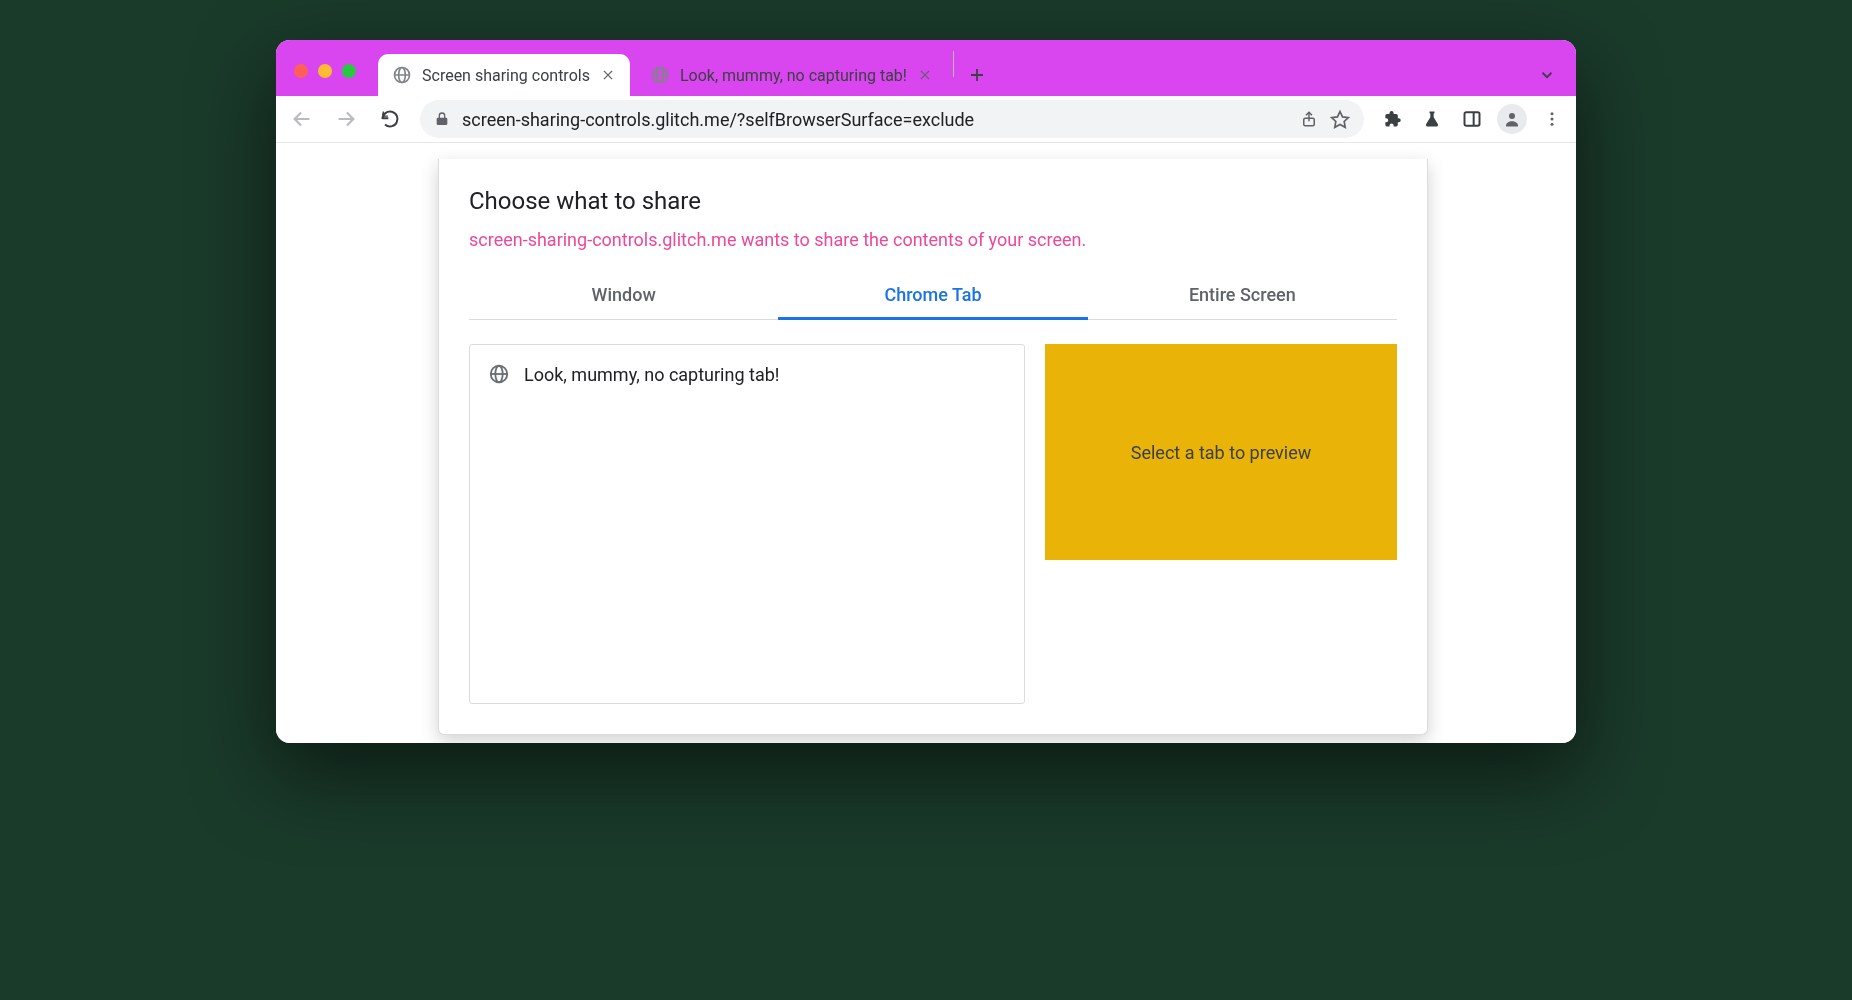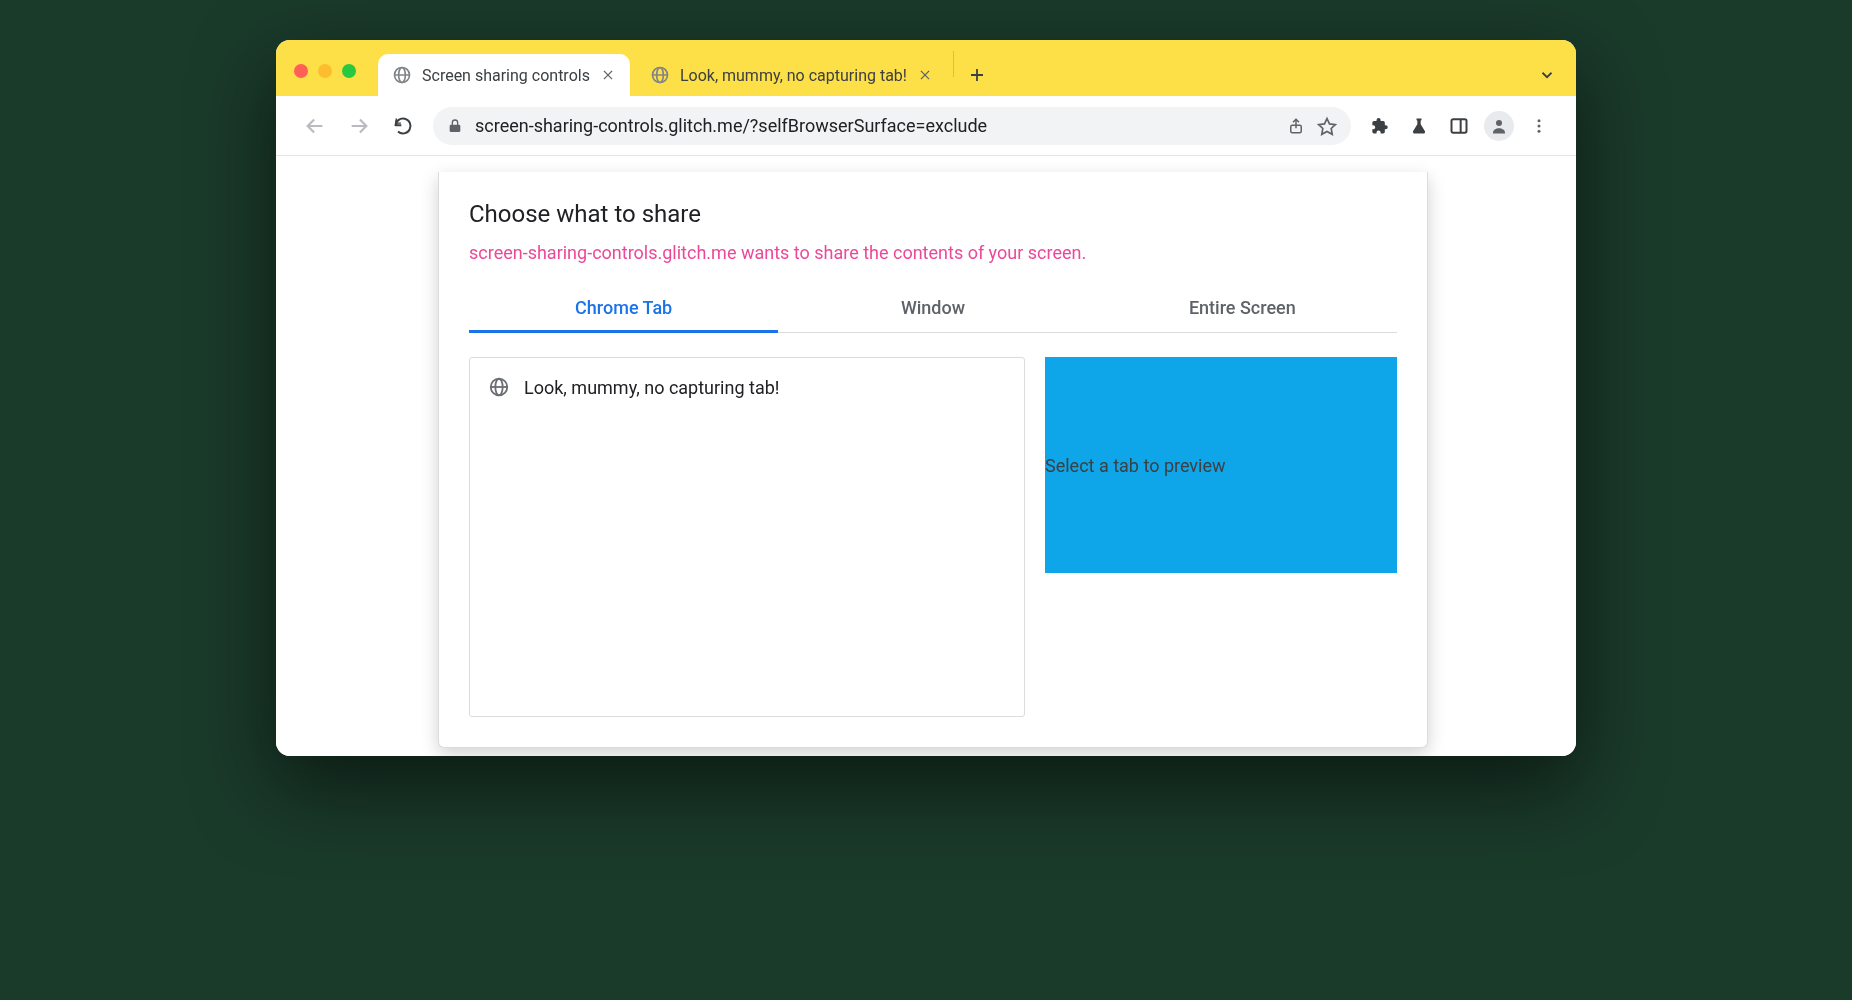--- a/index.html
+++ b/index.html
@@ -15,21 +15,21 @@
   .browser-window {
     width: 1300px;
     background: #fff;
     border-radius: 14px;
     box-shadow: 0 30px 80px rgba(0,0,0,0.55);
     overflow: hidden;
     position: relative;
   }
   
   .top-bar {
-    background: #fde047;
+    background: #d946ef;
     height: 56px;
     display: flex;
     align-items: flex-end;
     padding-left: 18px;
     padding-right: 14px;
     gap: 6px;
   }
   .traffic-lights {
     display: flex;
     gap: 10px;
@@ -79,24 +79,24 @@
     color:#3c4043; font-size:24px; margin-bottom:4px;
   }
   .top-spacer { flex:1; }
   .tabs-chevron {
     width:30px;height:30px;display:flex;align-items:center;justify-content:center;
     color:#3c4043; margin-bottom:6px;
   }
   
   .toolbar {
     background:#fff;
-    height:60px;
+    height:47px;
     display:flex;
     align-items:center;
-    padding: 0 19px;
+    padding: 0 6px;
     gap: 4px;
     border-bottom: 1px solid #e4e5e7;
   }
   .nav-btn {
     width:40px;height:40px;display:flex;align-items:center;justify-content:center;
     color:#5f6368;border-radius:50%;
   }
   .nav-btn.disabled { color:#b9bbbe; }
   .omnibox {
     flex:1;
@@ -170,23 +170,23 @@
   }
   .tab-row {
     display:flex; align-items:center; gap:14px;
     font-size:18px; color:#202124;
     padding:4px 0;
   }
   .preview-pane {
     flex:1;
   }
   .preview-box {
-    background:#0ea5e9;
+    background:#eab308;
     height:216px;
-    display:flex;align-items:center;justify-content:flex-start;
+    display:flex;align-items:center;justify-content:center;
     font-size:18px;color:#3c4043;
   }
   svg { display:block; }
 </style>
 </head>
 <body>
 
 <div class="browser-window">
 
   <div class="top-bar">
@@ -323,22 +323,22 @@
         </svg>
     </div>
   </div>
 
   <div class="dialog-wrap">
     <div class="share-dialog">
       <div class="dlg-title">Choose what to share</div>
       <div class="dlg-sub">screen-sharing-controls.glitch.me wants to share the contents of your screen.</div>
 
       <div class="dlg-tabs">
+        <div class="dlg-tab">Window</div>
         <div class="dlg-tab active">Chrome Tab</div>
-        <div class="dlg-tab">Window</div>
         <div class="dlg-tab">Entire Screen</div>
       </div>
 
       <div class="dlg-body">
         <div class="tab-list">
           <div class="tab-row">
             <span>
               <svg viewBox="0 0 24 24" width="22" height="22" fill="none" stroke="#6b6f73" stroke-width="2">
                 <circle cx="12" cy="12" r="9"></circle>
                 <ellipse cx="12" cy="12" rx="4" ry="9"></ellipse>

